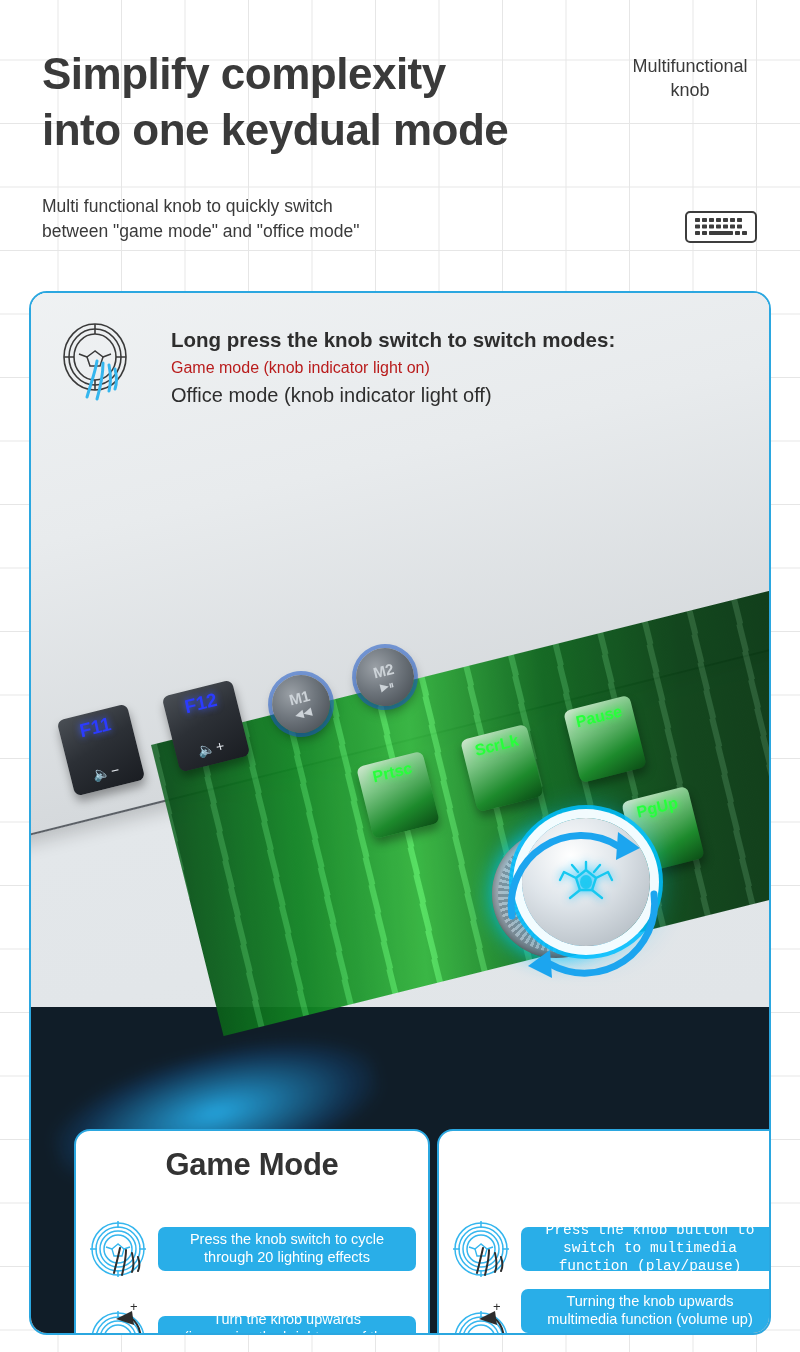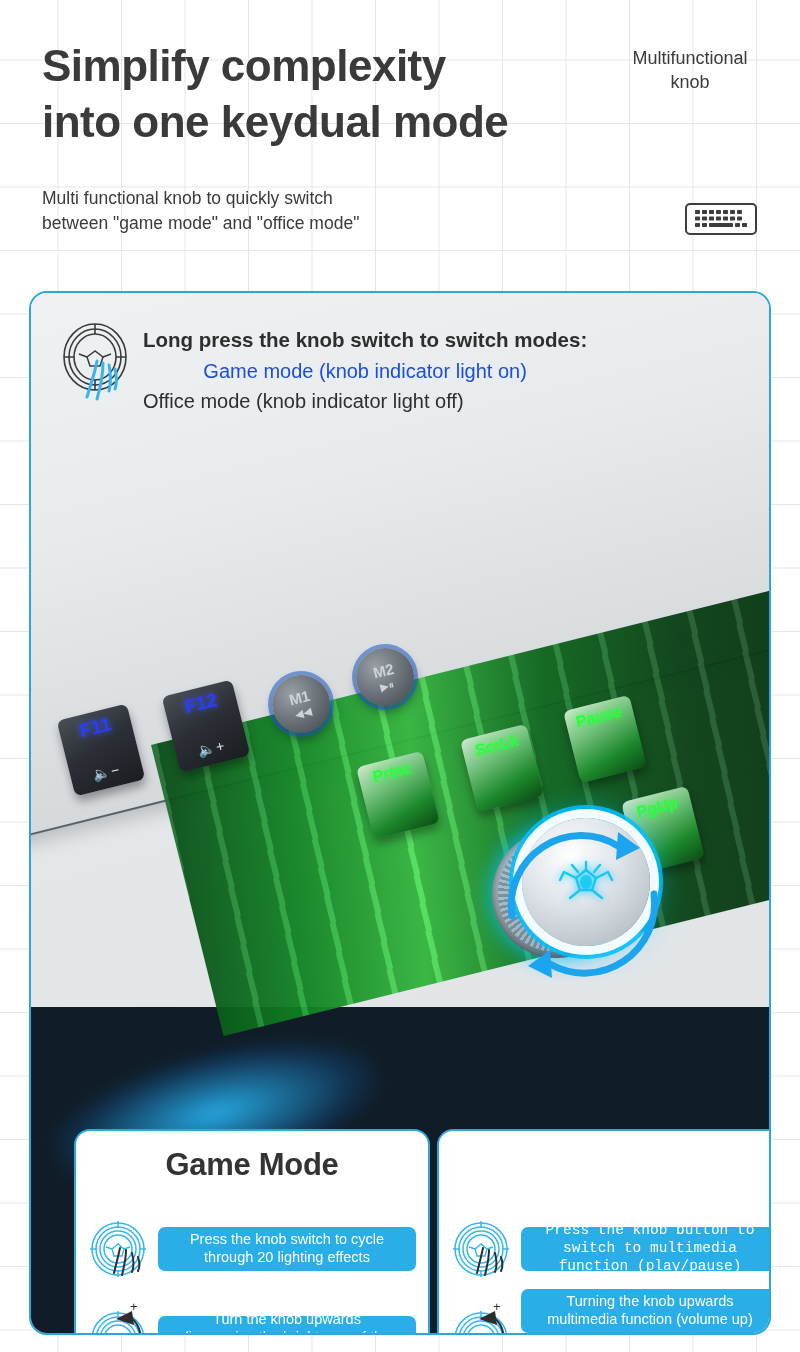--- a/index.html
+++ b/index.html
@@ -12,21 +12,21 @@
     position: relative;
     background-color: #ffffff;
     background-image:
       linear-gradient(to right, #e6e6e6 1px, transparent 1px),
       linear-gradient(to bottom, #e6e6e6 1px, transparent 1px);
     background-size: 63.5px 63.5px;
     background-position: -6px -4px;
   }
 
   
-  #header { position: absolute; left: 0; top: 0; width: 660px; height: 272px; }
+  #header { position: absolute; left: 0; top: 8px; width: 660px; height: 272px; }
 
   #headline {
     position: absolute; left: 42px; top: 38px; width: 600px;
     font-size: 44px; font-weight: bold; color: #3a3a3a;
     line-height: 1.28; letter-spacing: -0.5px;
   }
   #headline .l2 { display: block; }
 
   #kicker {
     position: absolute; left: 600px; top: 46px; width: 180px;
@@ -294,21 +294,21 @@
         </svg>
       </div>
       <svg id="knob-arrows" viewBox="0 0 220 220">
         <path d="M44 118 A70 70 0 0 1 150 48" fill="none" stroke="#1ca5ef" stroke-width="7" stroke-linecap="round"></path>
         <polygon points="150,34 172,50 148,62" fill="#1ca5ef"></polygon>
         <path d="M186 96 A70 70 0 0 1 82 166" fill="none" stroke="#1ca5ef" stroke-width="7" stroke-linecap="round"></path>
         <polygon points="82,152 60,168 84,180" fill="#1ca5ef"></polygon>
       </svg>
     </div>
 
-    <div style="position:absolute; left:28px; top:24px; width:660px; display:flex; gap:4px; align-items:flex-start;">
+    <div style="position:absolute; left:28px; top:24px; width:660px; display:flex; gap:32px; align-items:flex-start;">
       <div style="flex:0 0 80px; height:80px; position:relative;">
         <svg width="80" height="90" viewBox="0 0 80 90">
           <g fill="none" stroke="#3a3a3a" stroke-width="1.6">
             <ellipse cx="36" cy="40" rx="31" ry="33"></ellipse>
             <ellipse cx="36" cy="40" rx="26" ry="28"></ellipse>
             <ellipse cx="36" cy="40" rx="21" ry="23"></ellipse>
             <line x1="36" y1="7" x2="36" y2="17"></line>
             <line x1="36" y1="63" x2="36" y2="73"></line>
             <line x1="5" y1="40" x2="15" y2="40"></line>
             <line x1="57" y1="40" x2="67" y2="40"></line>
@@ -320,21 +320,21 @@
           <g fill="none" stroke="#35b6ee" stroke-width="3" stroke-linecap="round">
             <path d="M38 44 C36 56, 32 66, 28 80"></path>
             <path d="M44 46 C44 58, 42 68, 38 82"></path>
             <path d="M50 48 C52 58, 52 66, 50 74"></path>
             <path d="M56 52 C58 60, 58 66, 56 72"></path>
           </g>
         </svg>
       </div>
       <div style="padding-top:8px;">
         <div style="font-size:20.5px; font-weight:bold; color:#2e2e2e; line-height:1.5;">Long press the knob switch to switch modes:</div>
-        <div style="font-size:20px; color:#1d4ed8; line-height:1.5;text-align:center;">Game mode (knob indicator light on)</div>
+        <div style="font-size:16px; color:#b91c1c; line-height:1.5;">Game mode (knob indicator light on)</div>
         <div style="font-size:20px; color:#2e2e2e; line-height:1.5;">Office mode (knob indicator light off)</div>
       </div>
     </div>
   </div>
 
   <div class="mode-panel" id="panel-game">
     <div class="panel-title">Game Mode</div>
 
     <div class="irow" style="left:14px; top:90px; width:330px;">
       <div class="knob-glyph">

